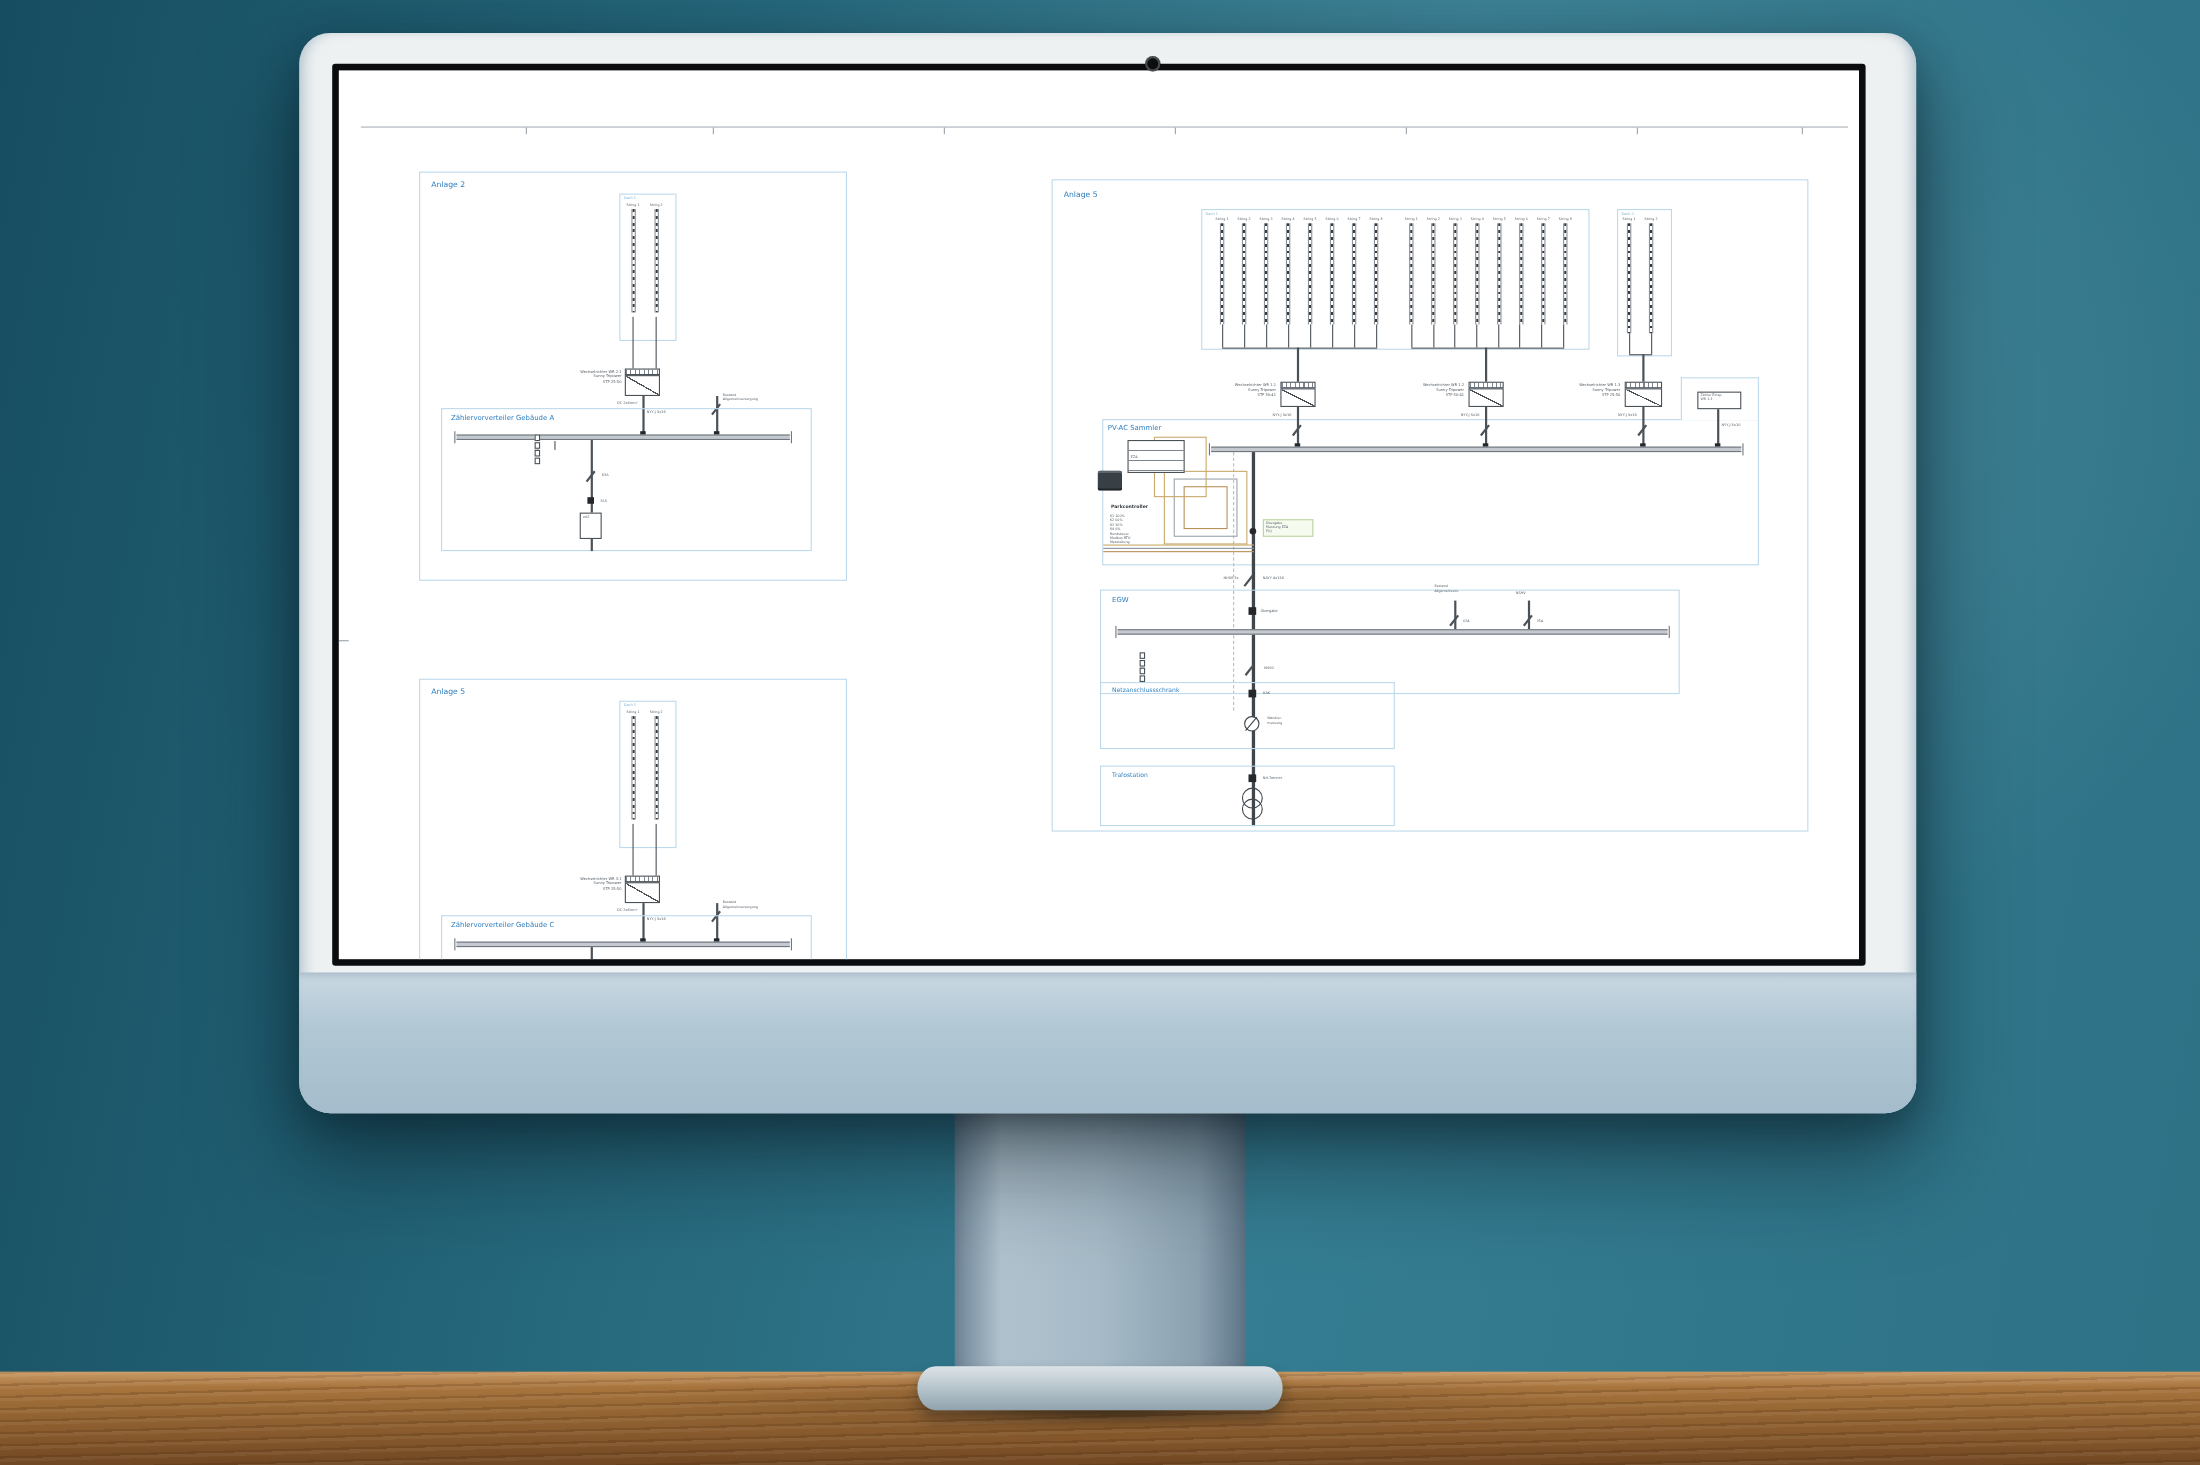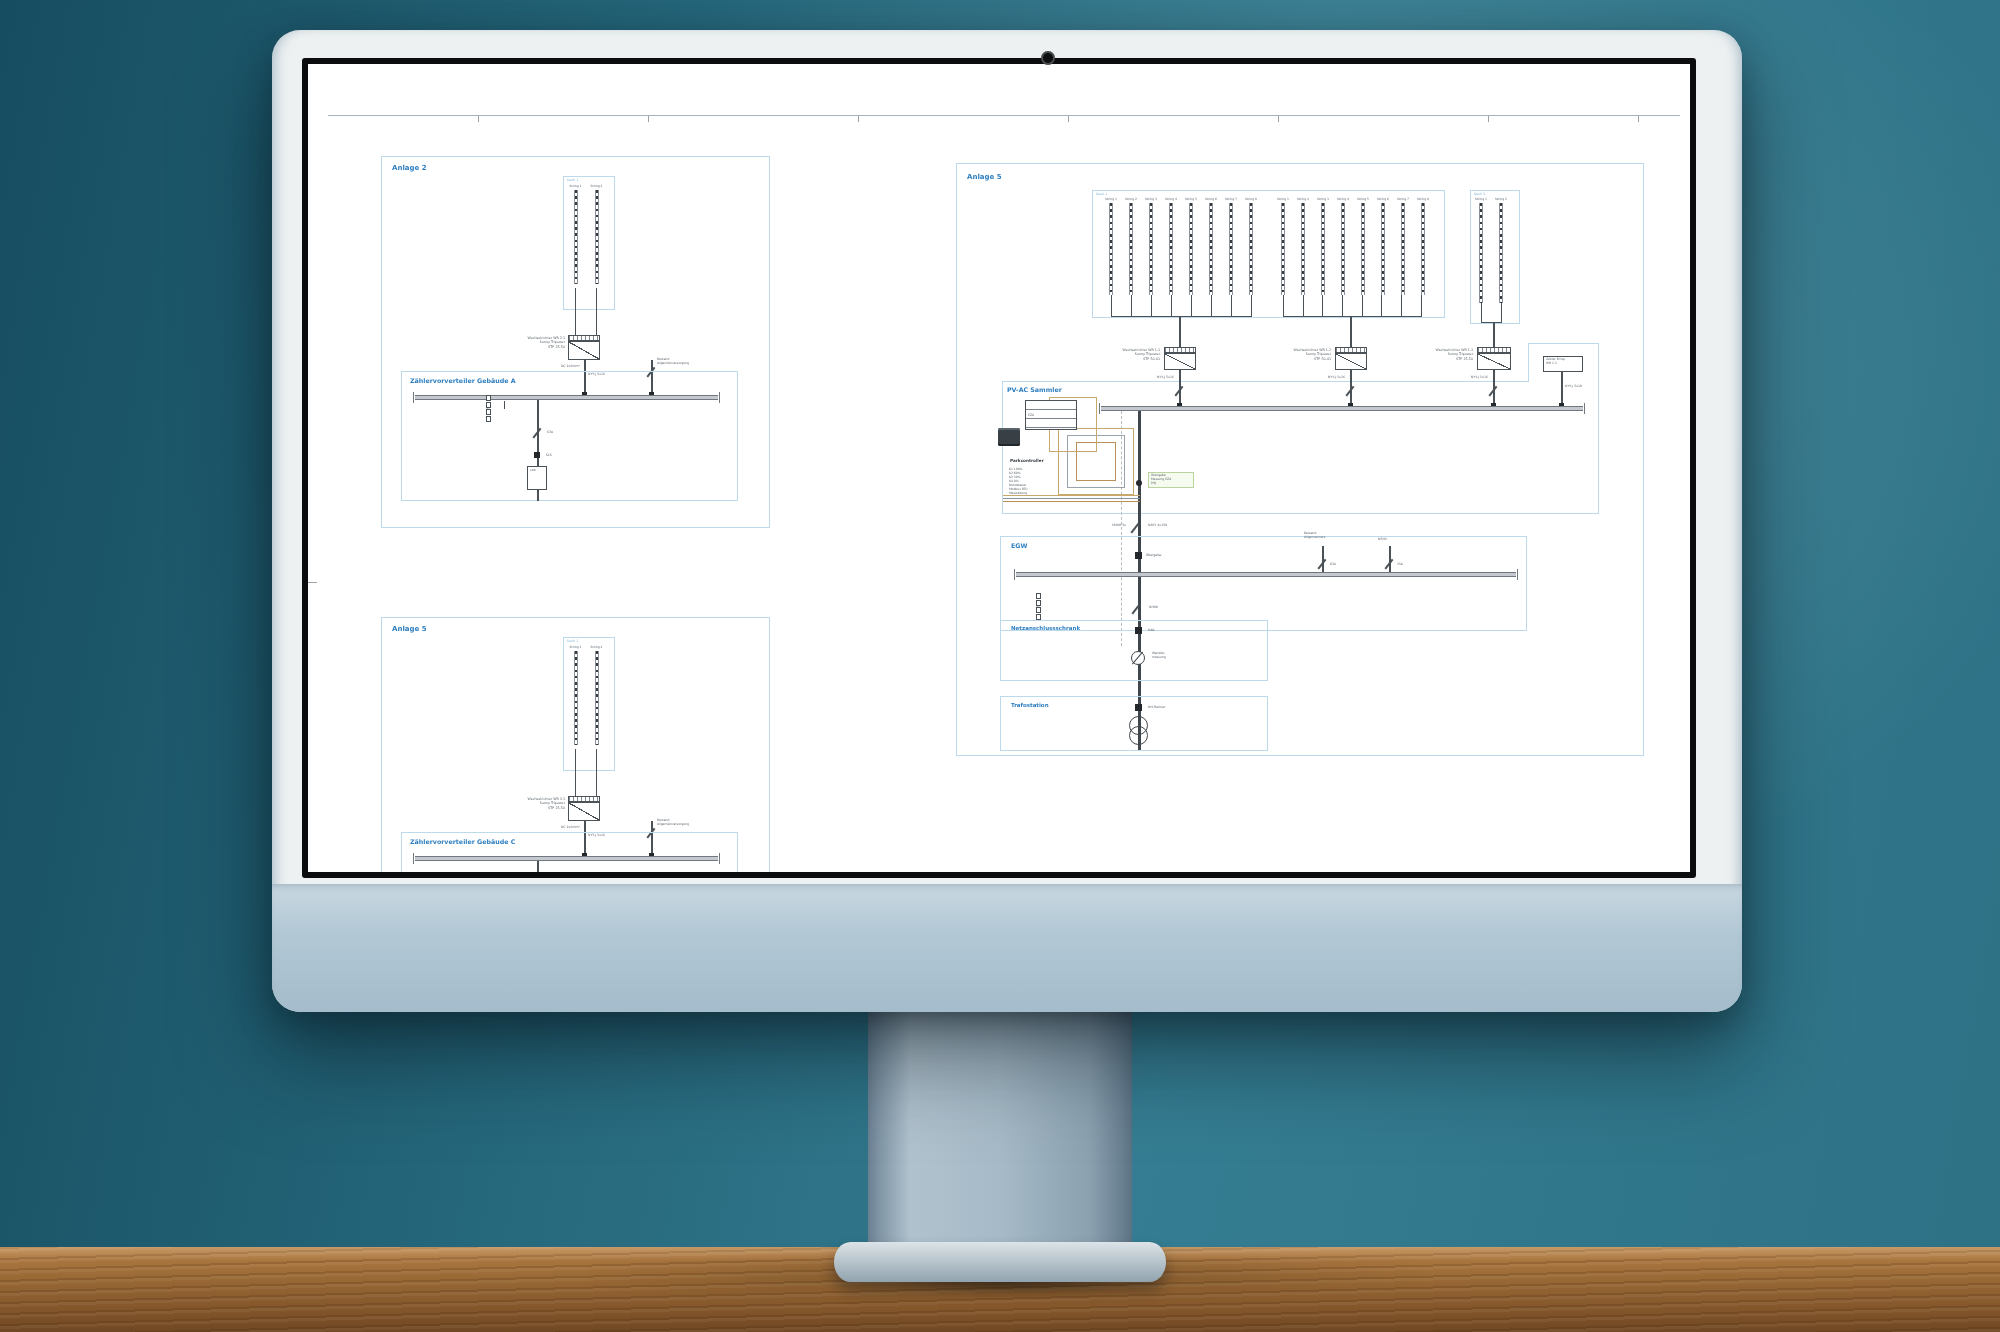--- a/index.html
+++ b/index.html
@@ -31,21 +31,21 @@
   .imac-chin{position:absolute;left:272px;top:884px;width:1470px;height:128px;border-radius:0 0 28px 28px;
     background:linear-gradient(180deg,#c9d8e2 0%,#b2c8d5 38%,#a4bccb 100%);
     box-shadow:inset 0 6px 8px -5px rgba(70,95,115,.35);}
   .camera-dot{position:absolute;left:1041px;top:51px;width:14px;height:14px;border-radius:50%;background:#0c0e10;
     box-shadow:0 0 0 2px rgba(255,255,255,.25) inset;}
   .bezel{position:absolute;left:302px;top:58px;width:1394px;height:820px;background:#0a0c0d;border-radius:3px;}
   .screen{position:absolute;left:6px;top:6px;width:1382px;height:808px;background:#ffffff;overflow:hidden;}
   
   .screen *{position:absolute;box-sizing:border-box;}
   .b{border:1px solid #bdd9ec;}
-  .bt{color:#2e7fc0;font-weight:bold;white-space:nowrap;}
+  .bt{color:#2e7fc0;font-weight:normal;white-space:nowrap;}
   .t-anlage{font-size:7px;}
   .t-panel{font-size:6.3px;}
   .t-sub{font-size:5.5px;}
   .roofhead{color:#7fb3d6;font-size:3.2px;white-space:nowrap;}
   .lab{font-size:3.2px;color:#5a646d;line-height:1.25;white-space:nowrap;}
   .lab2{font-size:3px;}
   .labr{text-align:right;}
   .vl{width:1px;background:#4a5258;}
   .vl2{width:2px;background:#4a5258;}
   .vl3{width:3px;background:#3f464c;}

